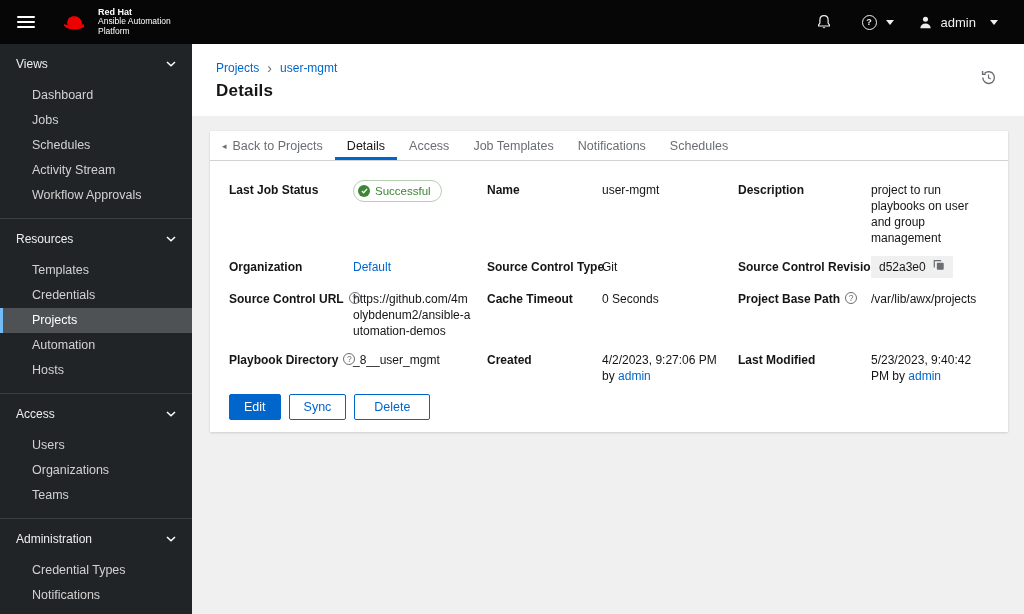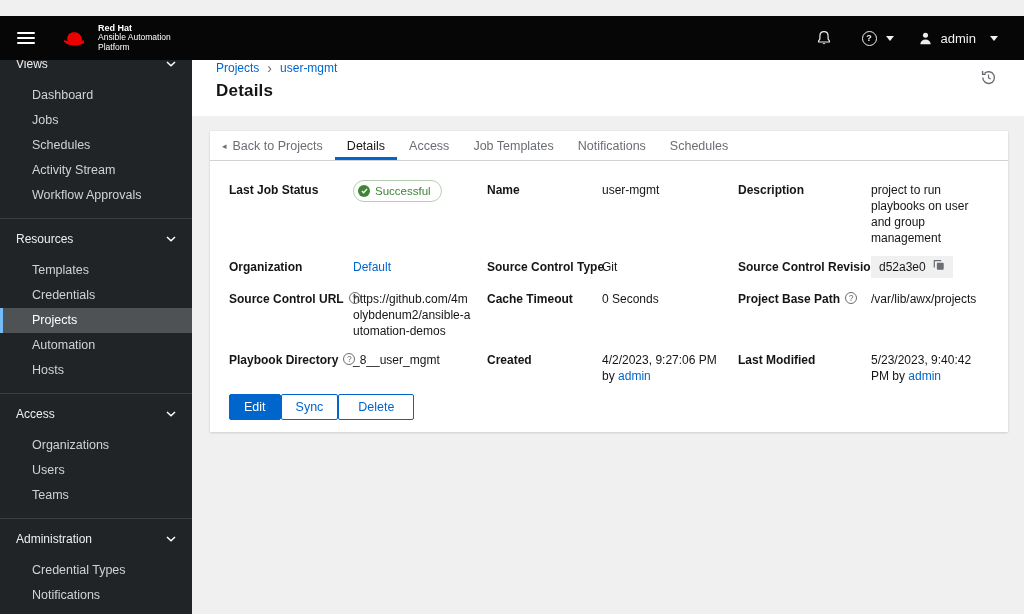--- a/index.html
+++ b/index.html
@@ -1,20 +1,20 @@
 <!DOCTYPE html>
 <html><head>
 <meta charset="utf-8">
 <style>
   * { margin:0; padding:0; box-sizing:border-box; }
   html,body { width:1024px; height:614px; overflow:hidden; }
   body { font-family:"Liberation Sans", sans-serif; background:#f0f0f0; position:relative; }
 
   
-  .masthead { position:absolute; top:16px; left:0; right:0; height:44px; background:#060606;
+  .masthead { position:absolute; top:0; left:0; right:0; height:44px; background:#060606;
               display:flex; align-items:center; z-index:20; color:#fff; }
   .hamburger { margin-left:17px; width:18px; cursor:pointer; }
   .hamburger div { height:2px; background:#fff; margin:3px 0; border-radius:1px; }
   .brand { display:flex; align-items:center; gap:8px; margin-left:27px; }
   .brand-text { font-size:8.5px; line-height:9.5px; color:#fff; }
   .brand-text .b1 { font-weight:700; font-size:9px; }
   .mast-right { margin-left:auto; display:flex; align-items:center; margin-right:26px; }
   .mast-btn { display:flex; align-items:center; cursor:pointer; }
   .bell-wrap { margin-right:30px; }
   .help-wrap { margin-right:24px; gap:9px; }
@@ -67,21 +67,21 @@
   .status-badge { display:inline-flex; align-items:center; gap:5px; border:1px solid #b3d1ae;
                   border-radius:30px; padding:2px 10px 2px 4px; color:#3e8635; font-size:11.5px;
                   background:#fff; margin-top:-3px; }
   .check-circle { width:12px; height:12px; border-radius:50%; background:#3e8635;
                   display:inline-flex; align-items:center; justify-content:center; }
 
   .rev-chip { display:inline-flex; align-items:flex-start; gap:7px; background:#f0f0f0;
               padding:3px 8px; font-size:12px; color:#151515; margin-top:-3px; }
   .copy-btn { display:inline-flex; cursor:pointer; background:none; border:none; padding:0; }
 
-  .actions { display:flex; margin-top:10px; }
+  .actions { display:flex; gap:8px; margin-top:10px; }
   .btn { font-family:inherit; font-size:12.5px; padding:5px 14px; border-radius:2px; cursor:pointer; }
   .btn-primary { background:#0066cc; border:1px solid #0066cc; color:#fff; }
   .btn-secondary { background:#fff; border:1px solid #0066cc; color:#0066cc; }
   .btn-wide { padding:5px 19px; }
 </style>
 </head>
 <body>
 
 <header class="masthead">
   <div class="hamburger">
@@ -152,22 +152,22 @@
     <div class="nav-item">Hosts</div>
   </div>
 
   <div class="nav-section">
     <div class="nav-section-header">
       <span class="nav-section-title">Access</span>
       <svg width="10" height="6" viewBox="0 0 10 6">
           <polyline points="1,1 5,4.8 9,1" fill="none" stroke="#fff" stroke-width="1.5"></polyline>
         </svg>
     </div>
+    <div class="nav-item">Users</div>
     <div class="nav-item">Organizations</div>
-    <div class="nav-item">Users</div>
     <div class="nav-item">Teams</div>
   </div>
 
   <div class="nav-section">
     <div class="nav-section-header">
       <span class="nav-section-title">Administration</span>
       <svg width="10" height="6" viewBox="0 0 10 6">
           <polyline points="1,1 5,4.8 9,1" fill="none" stroke="#fff" stroke-width="1.5"></polyline>
         </svg>
     </div>

